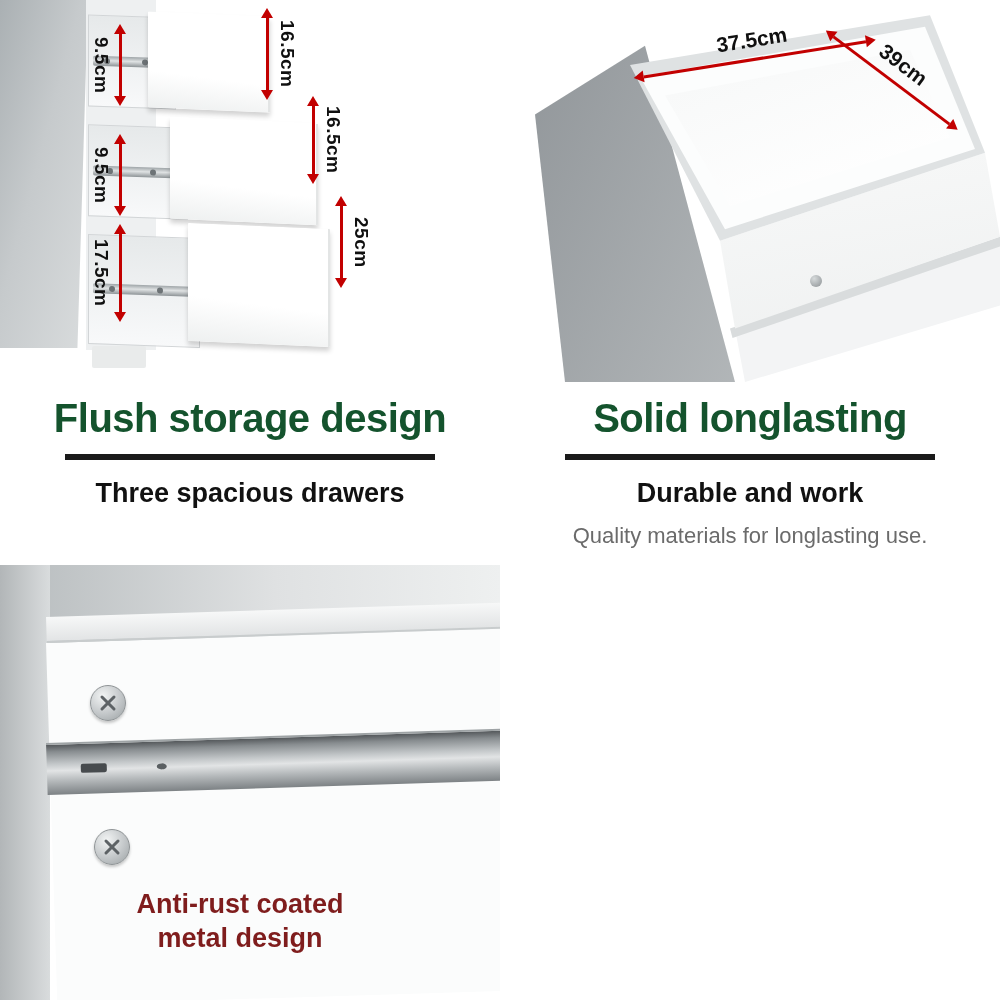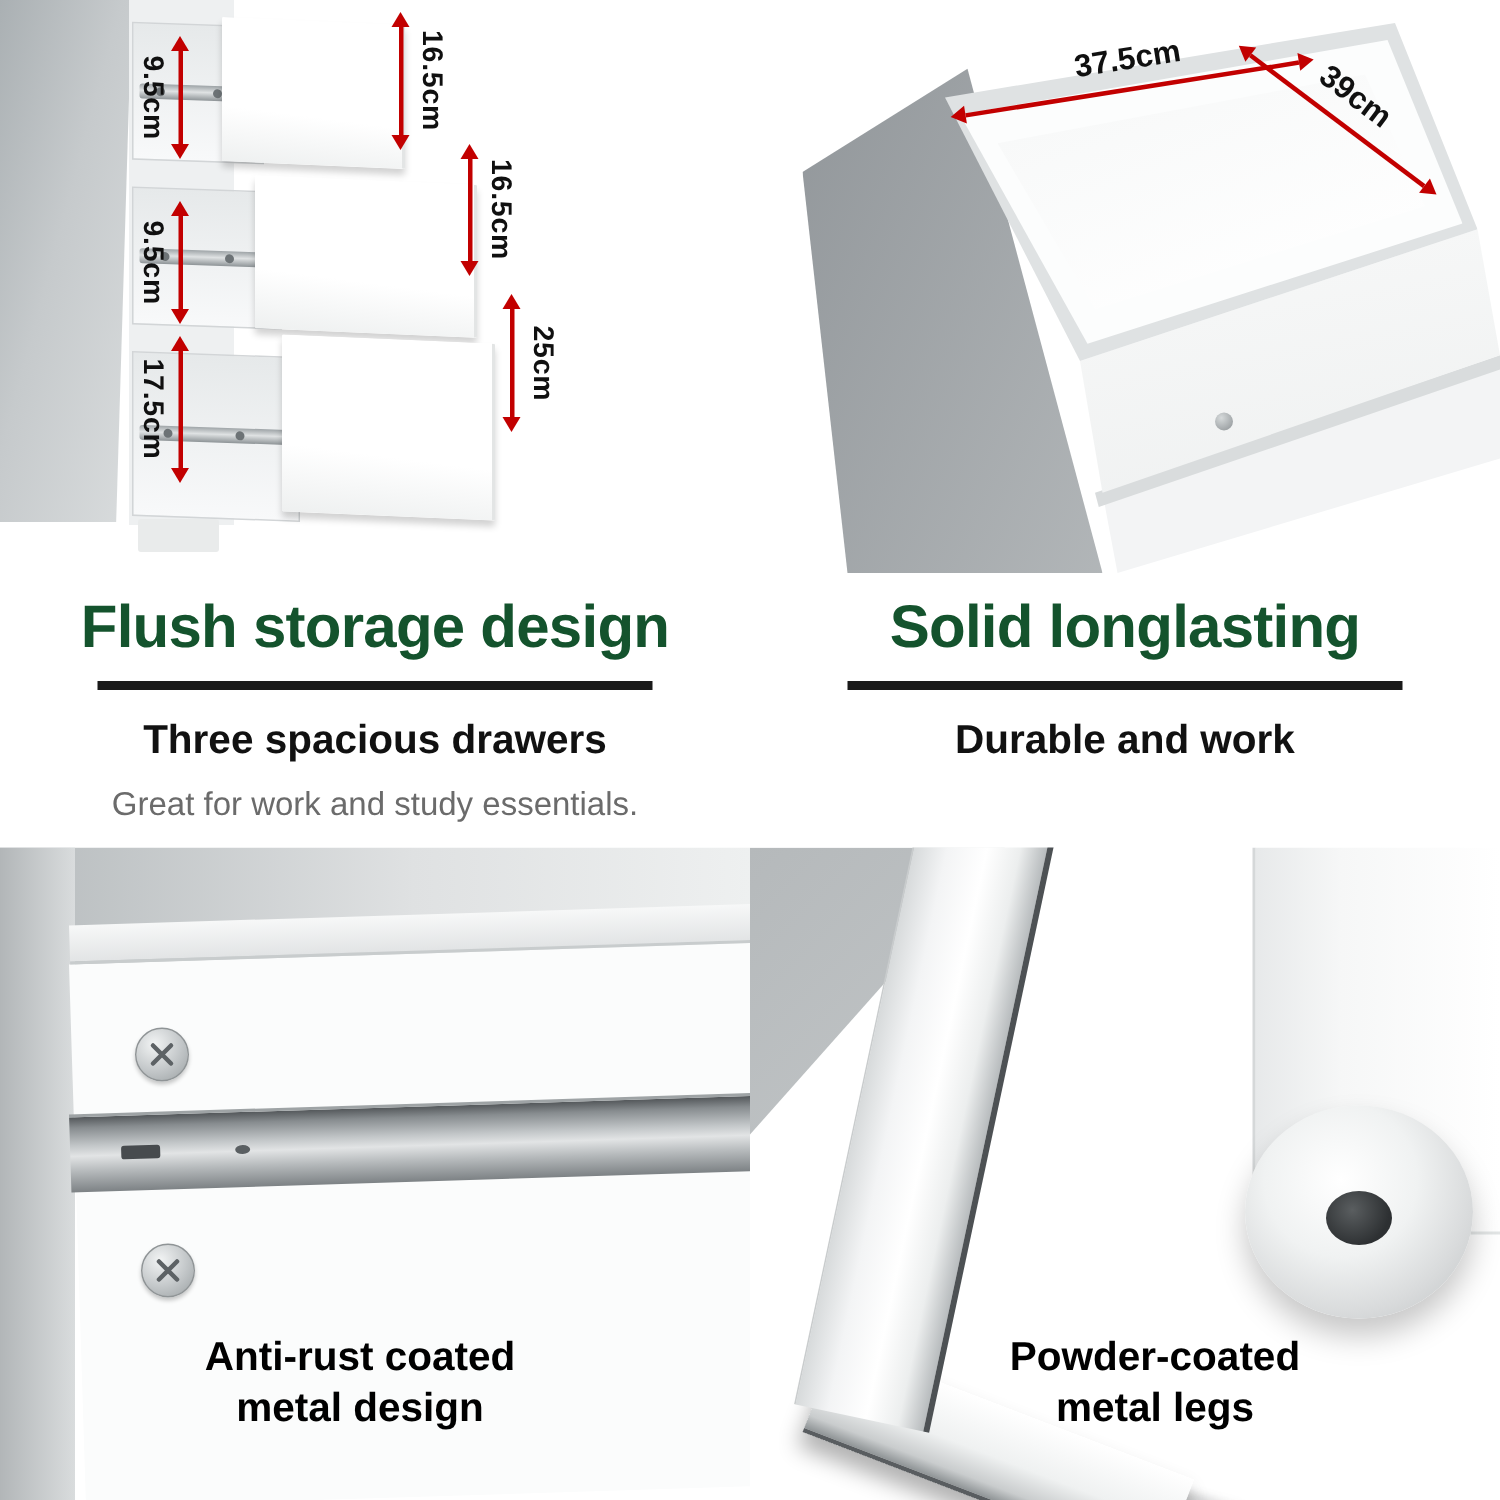--- a/index.html
+++ b/index.html
@@ -105,21 +105,21 @@
   .screw { width:36px; height:36px; border-radius:50%; border:1px solid #8f9496;
     background:radial-gradient(circle at 35% 30%,#f2f4f4,#c3c7c9 55%,#9aa0a2);
     box-shadow:0 2px 3px rgba(0,0,0,.22); }
   .screw::before,.screw::after { content:""; position:absolute; left:50%; top:50%;
     width:20px; height:3px; background:#5d6265; border-radius:2px; }
   .screw::before { transform:translate(-50%,-50%) rotate(45deg); }
   .screw::after  { transform:translate(-50%,-50%) rotate(-45deg); }
   #bl-screw1 { left:90px; top:120px; position:absolute; }
   #bl-screw2 { left:94px; top:264px; position:absolute; }
   .photo-caption { left:0; right:0; top:322px; text-align:center;
-    font-size:27px; font-weight:700; color:#000000; line-height:34px; }
+    font-size:27px; font-weight:700; color:#7f1d1d; line-height:34px; }
   #q-bl .photo-caption { padding-right:20px; }
   #q-br .photo-caption { padding-left:40px; }
 
   
   .br-wedge { left:0; top:0; width:100%; height:100%;
     background:linear-gradient(135deg,#b5b9bb,#d7dadb); clip-path:polygon(0 0,34% 0,0 44%); }
   .br-cab { left:335px; top:0; width:165px; height:258px;
     background:linear-gradient(90deg,#e7e9ea 0%,#f6f7f7 35%,#ffffff);
     border-left:2px solid #d5d8d9; border-bottom:2px solid #e2e5e5; }
   .br-foot { left:330px; top:172px; width:152px; height:142px; border-radius:50%;
@@ -212,49 +212,37 @@
       <span class="lab">39cm</span>
       <span class="h-arrow"></span>
     </div>
   </div>
 
   <section class="abs features">
     <div class="feature">
       <h2>Flush storage design</h2>
       <div class="rule"></div>
       <h3>Three spacious drawers</h3>
-      <p>Great for work and study essentials.</p>
     </div>
     <div class="feature">
       <h2>Solid longlasting</h2>
       <div class="rule"></div>
       <h3>Durable and work</h3>
+      <p>Quality materials for longlasting use.</p>
     </div>
   </section>
 
   <div class="quad" id="q-bl">
     <div class="abs bl-topbg"></div>
     <div class="abs bl-strip"></div>
     <div class="abs bl-panel"></div>
     <div class="abs bl-edge"></div>
     <div class="abs bl-runner"></div>
     <div class="screw" id="bl-screw1"></div>
     <div class="screw" id="bl-screw2"></div>
     <div class="abs photo-caption">
       <div>Anti-rust coated</div>
       <div>metal design</div>
     </div>
   </div>
 
-  <div class="quad" id="q-br">
-    <div class="abs br-wedge"></div>
-    <div class="abs br-cab"></div>
-    <div class="abs br-foot"></div>
-    <div class="abs br-floor-shadow"></div>
-    <div class="abs br-leg-lower"></div>
-    <div class="abs br-leg-main"></div>
-    <div class="abs photo-caption">
-      <div>Powder-coated</div>
-      <div>metal legs</div>
-    </div>
-  </div>
 
 </div>
 
 </body></html>

